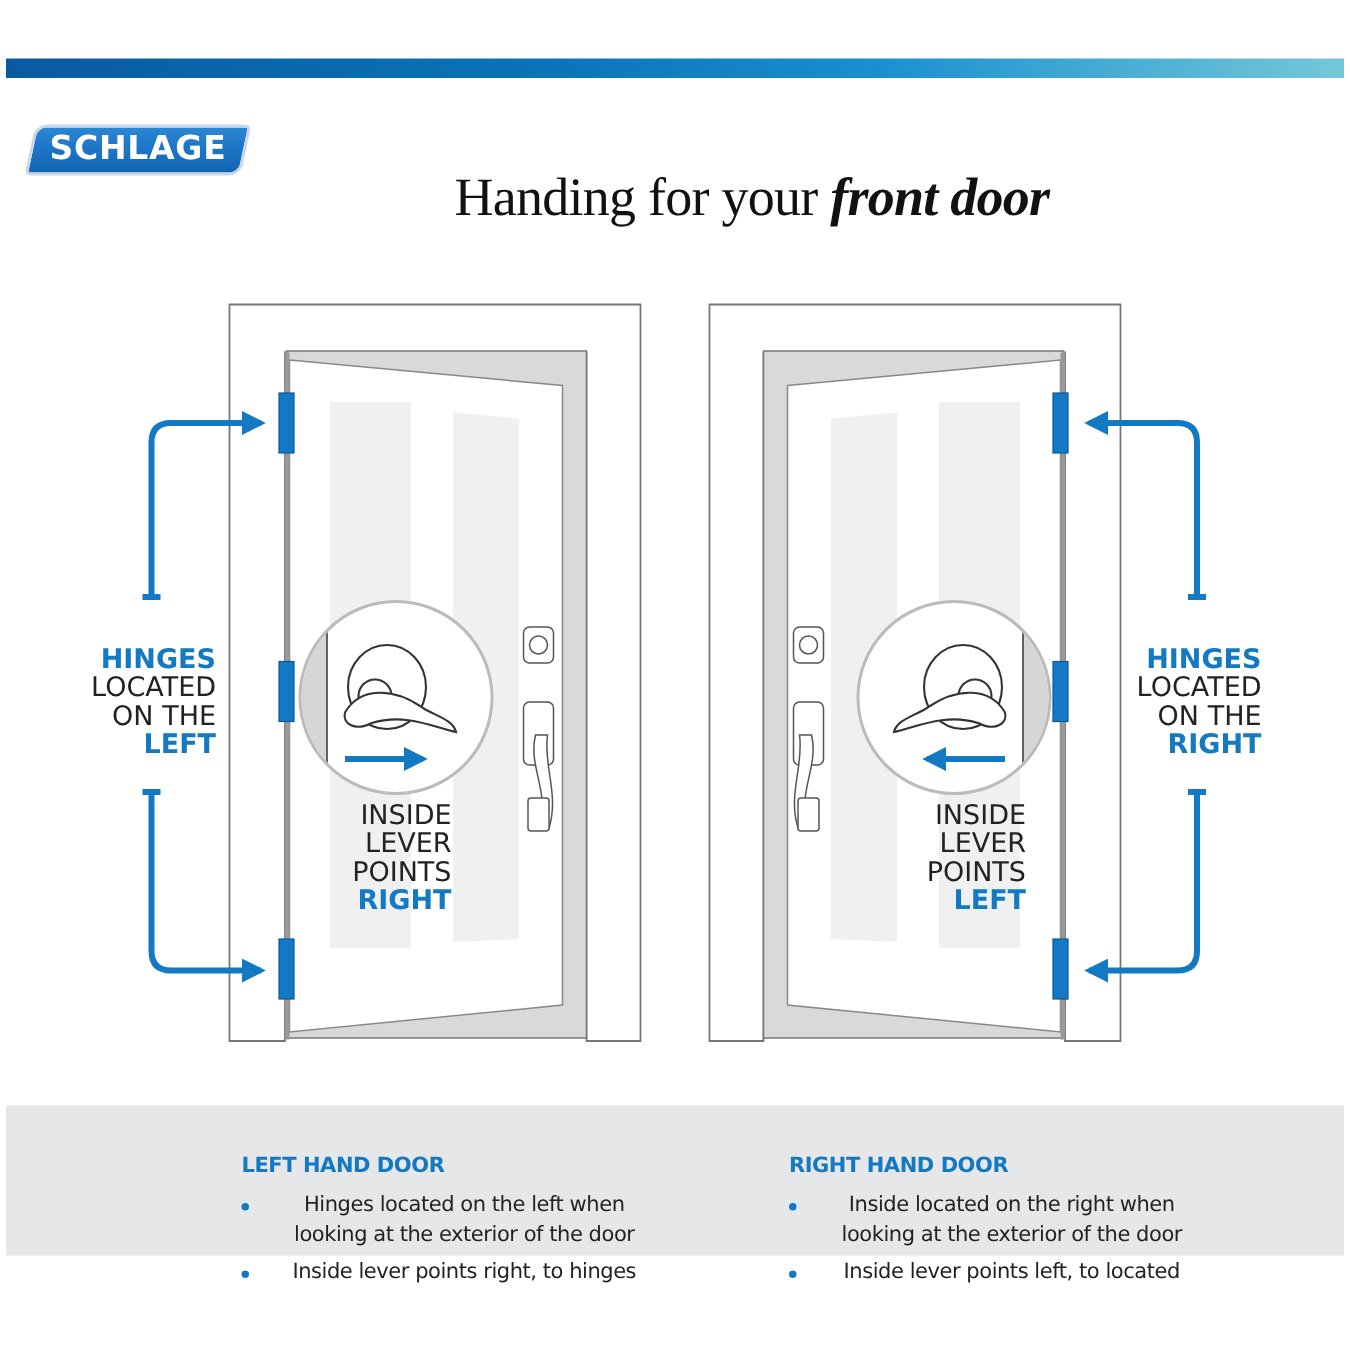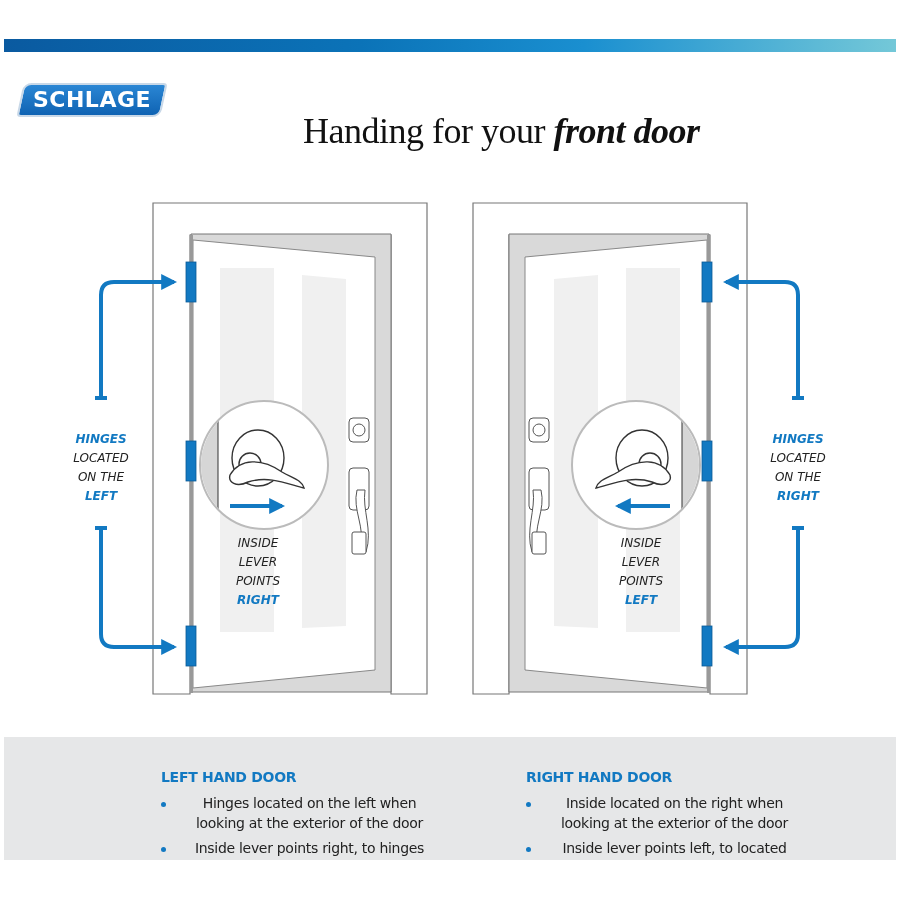--- a/index.html
+++ b/index.html
@@ -8,23 +8,23 @@
       background: linear-gradient(90deg, #0a5aa0 0%, #0b73b8 40%, #1a8fd0 65%, #74c8d8 100%); }
     .logo { position: absolute; left: 20px; top: 83px; width: 144px; height: 34px; }
     .logo-box { position: absolute; inset: 0; background: linear-gradient(180deg, #2a86d4 0%, #0f63b3 100%);
       border-radius: 8px 4px 8px 4px; transform: skewX(-12deg); border: 2px solid #c8d8e8; box-sizing: border-box; }
     .logo-text { position: absolute; left: 0; right: 0; top: 4px; text-align: center; color: #fff;
       font-family: "DejaVu Sans", sans-serif; font-weight: bold; font-size: 22px; letter-spacing: 0.5px; }
     .title { position: absolute; left: 303px; top: 110px; font-family: "Liberation Serif", serif; font-size: 36px;
       color: #111; white-space: nowrap; letter-spacing: -0.5px; }
     .title b { font-style: italic; font-weight: bold; }
     svg.diagram { position: absolute; left: 0; top: 0; }
-    .callout { position: absolute; text-align: center; font-family: "DejaVu Sans", sans-serif; font-size: 12px; line-height: 19px; color: #222; font-style: italic; }
+    .callout { position: absolute; text-align: right; font-family: "DejaVu Sans", sans-serif; font-size: 18px; line-height: 19px; color: #222; }
     .blue { color: #1279c2; font-weight: bold; }
-    .panel { position: absolute; left: 4px; top: 737px; width: 892px; height: 123px; background: #e6e7e8; }
+    .panel { position: absolute; left: 4px; top: 737px; width: 892px; height: 100px; background: #e6e7e8; }
     .col { position: absolute; top: 32px; width: 280px; }
     .col h3 { margin: 0 0 8px 0; font-family: "DejaVu Sans", sans-serif; font-size: 14px; font-weight: bold; color: #1279c2; letter-spacing: -0.3px; }
     .col ul { margin: 0; padding: 0; list-style: none; text-align: center; }
     .col li { position: relative; padding-left: 17px; font-family: "DejaVu Sans", sans-serif; font-size: 14px; line-height: 20px; color: #222; margin-bottom: 5px; letter-spacing: -0.3px; }
     .col li::before { content: ""; position: absolute; left: 0; top: 9px; width: 5px; height: 5px; border-radius: 50%; background: #1279c2; }
   </style>
 </head>
 <body>
 
 <div class="topbar"></div>

